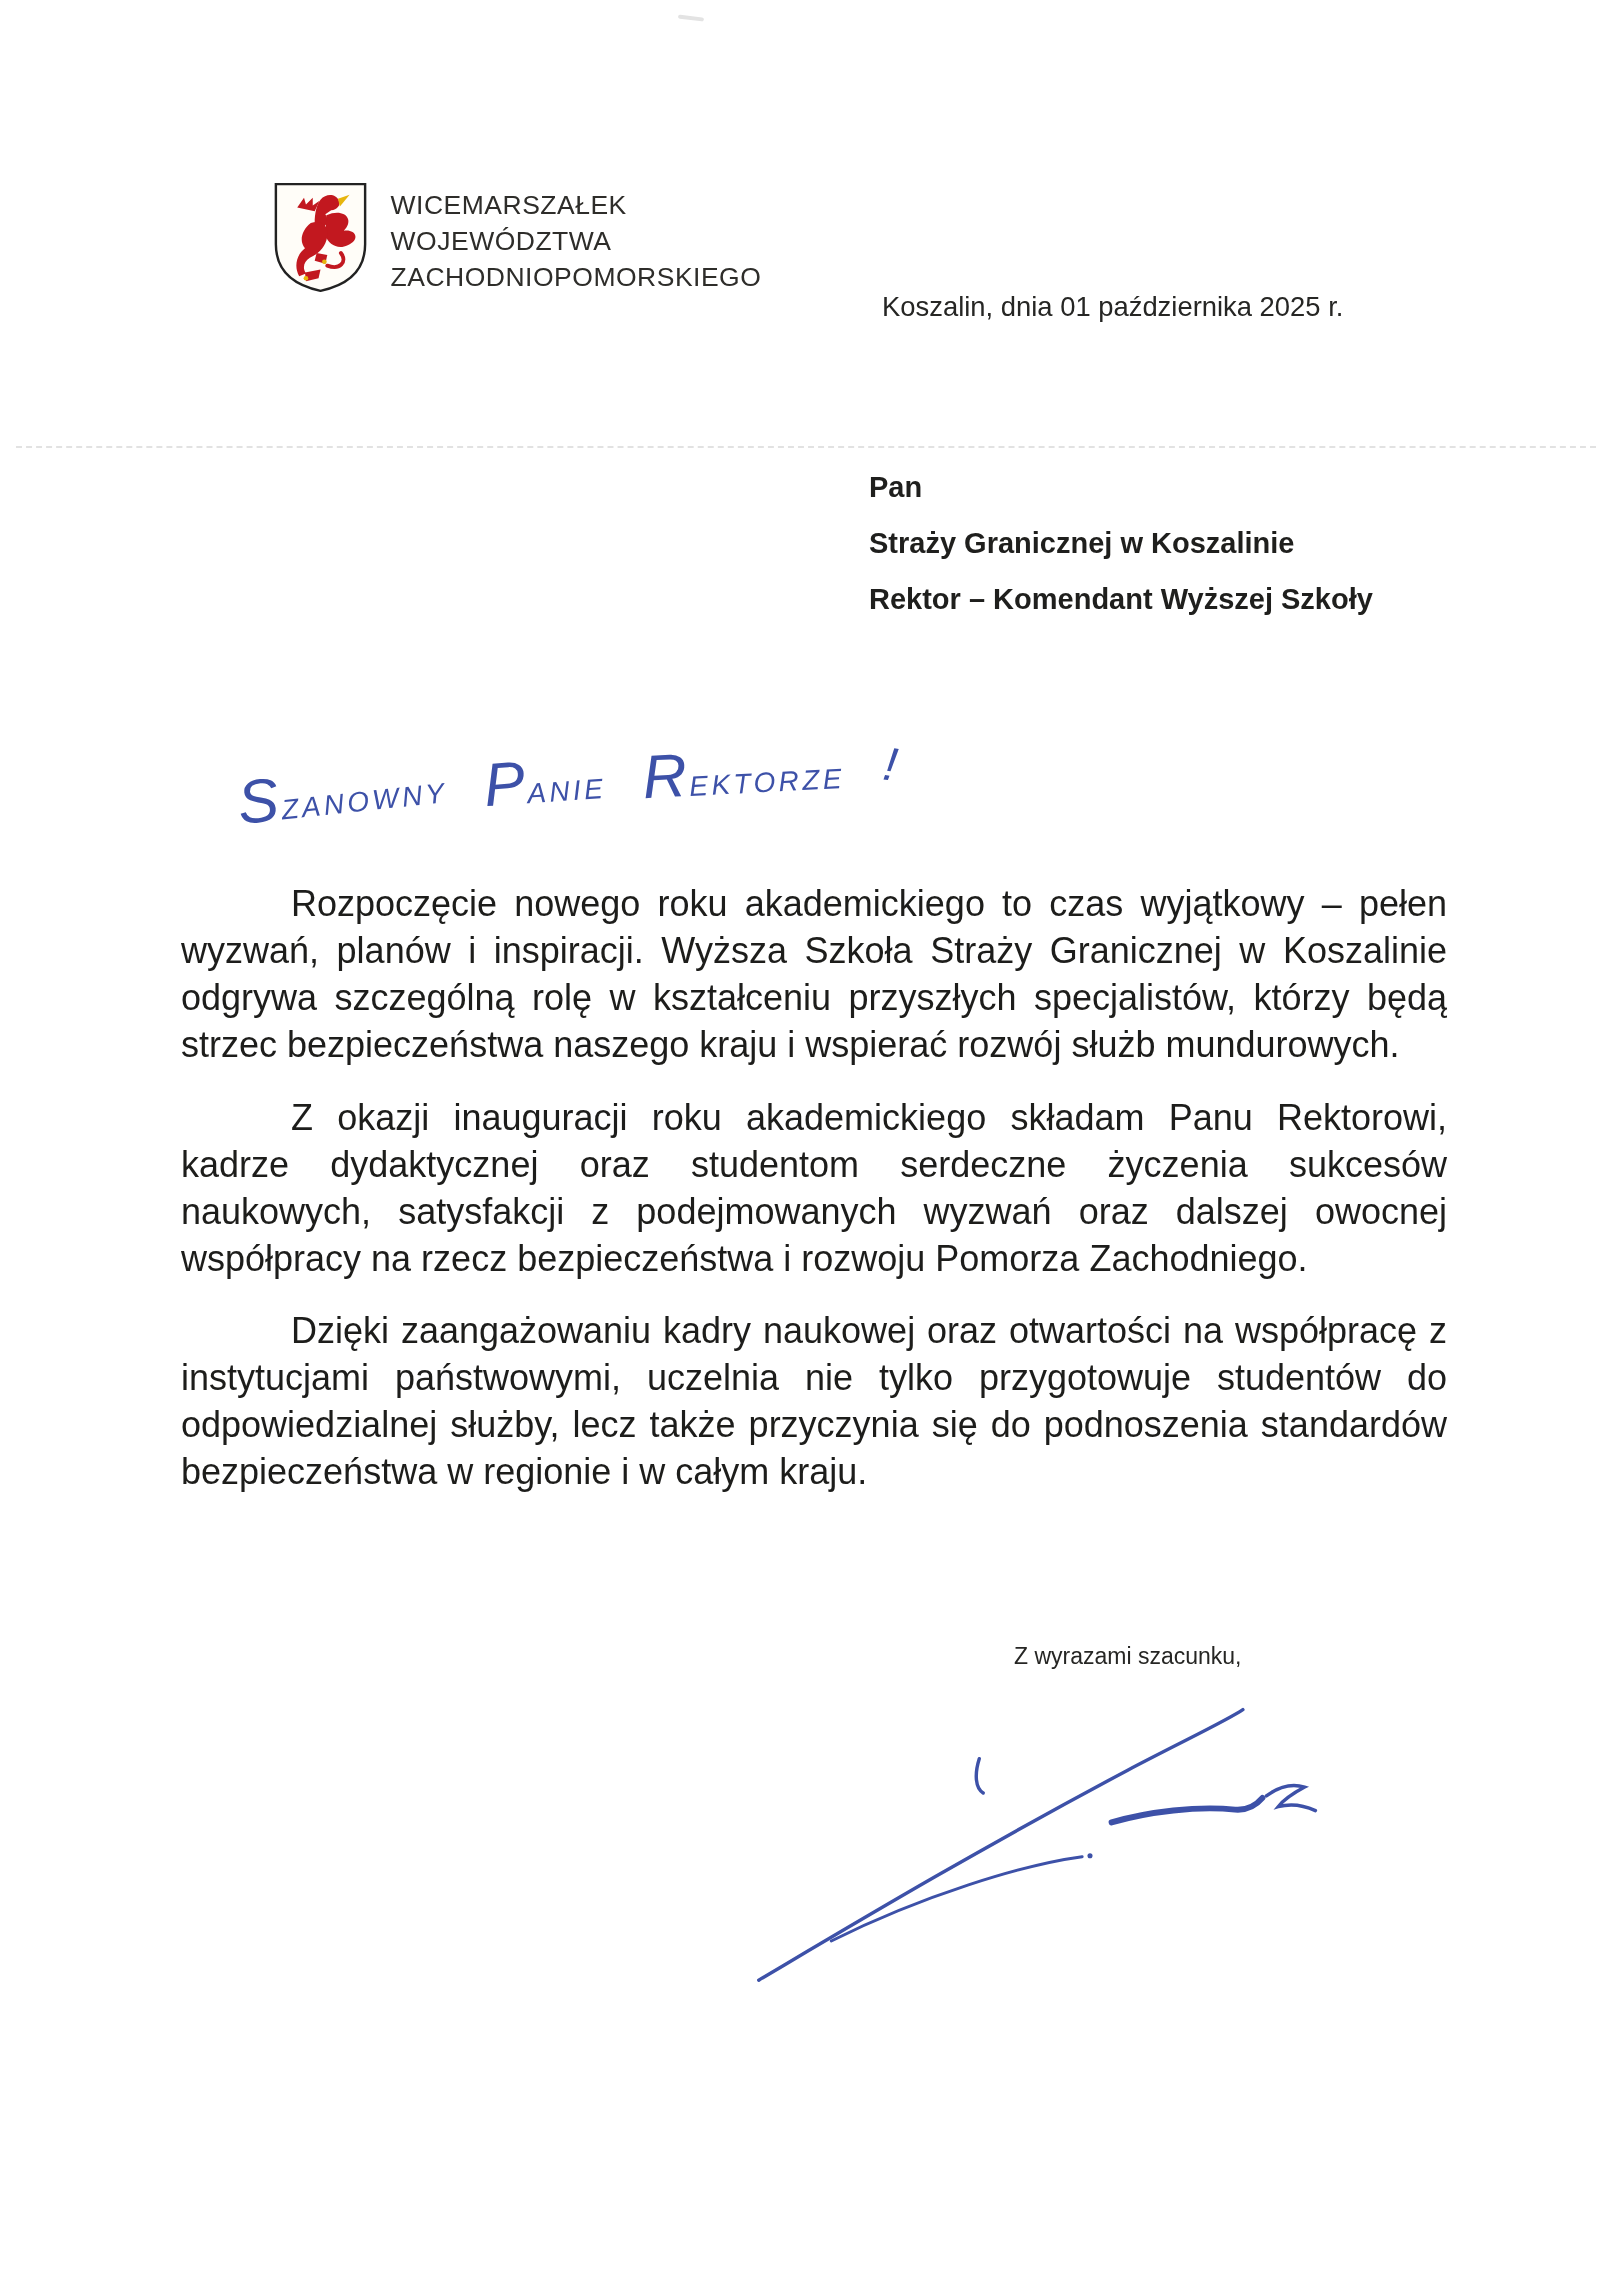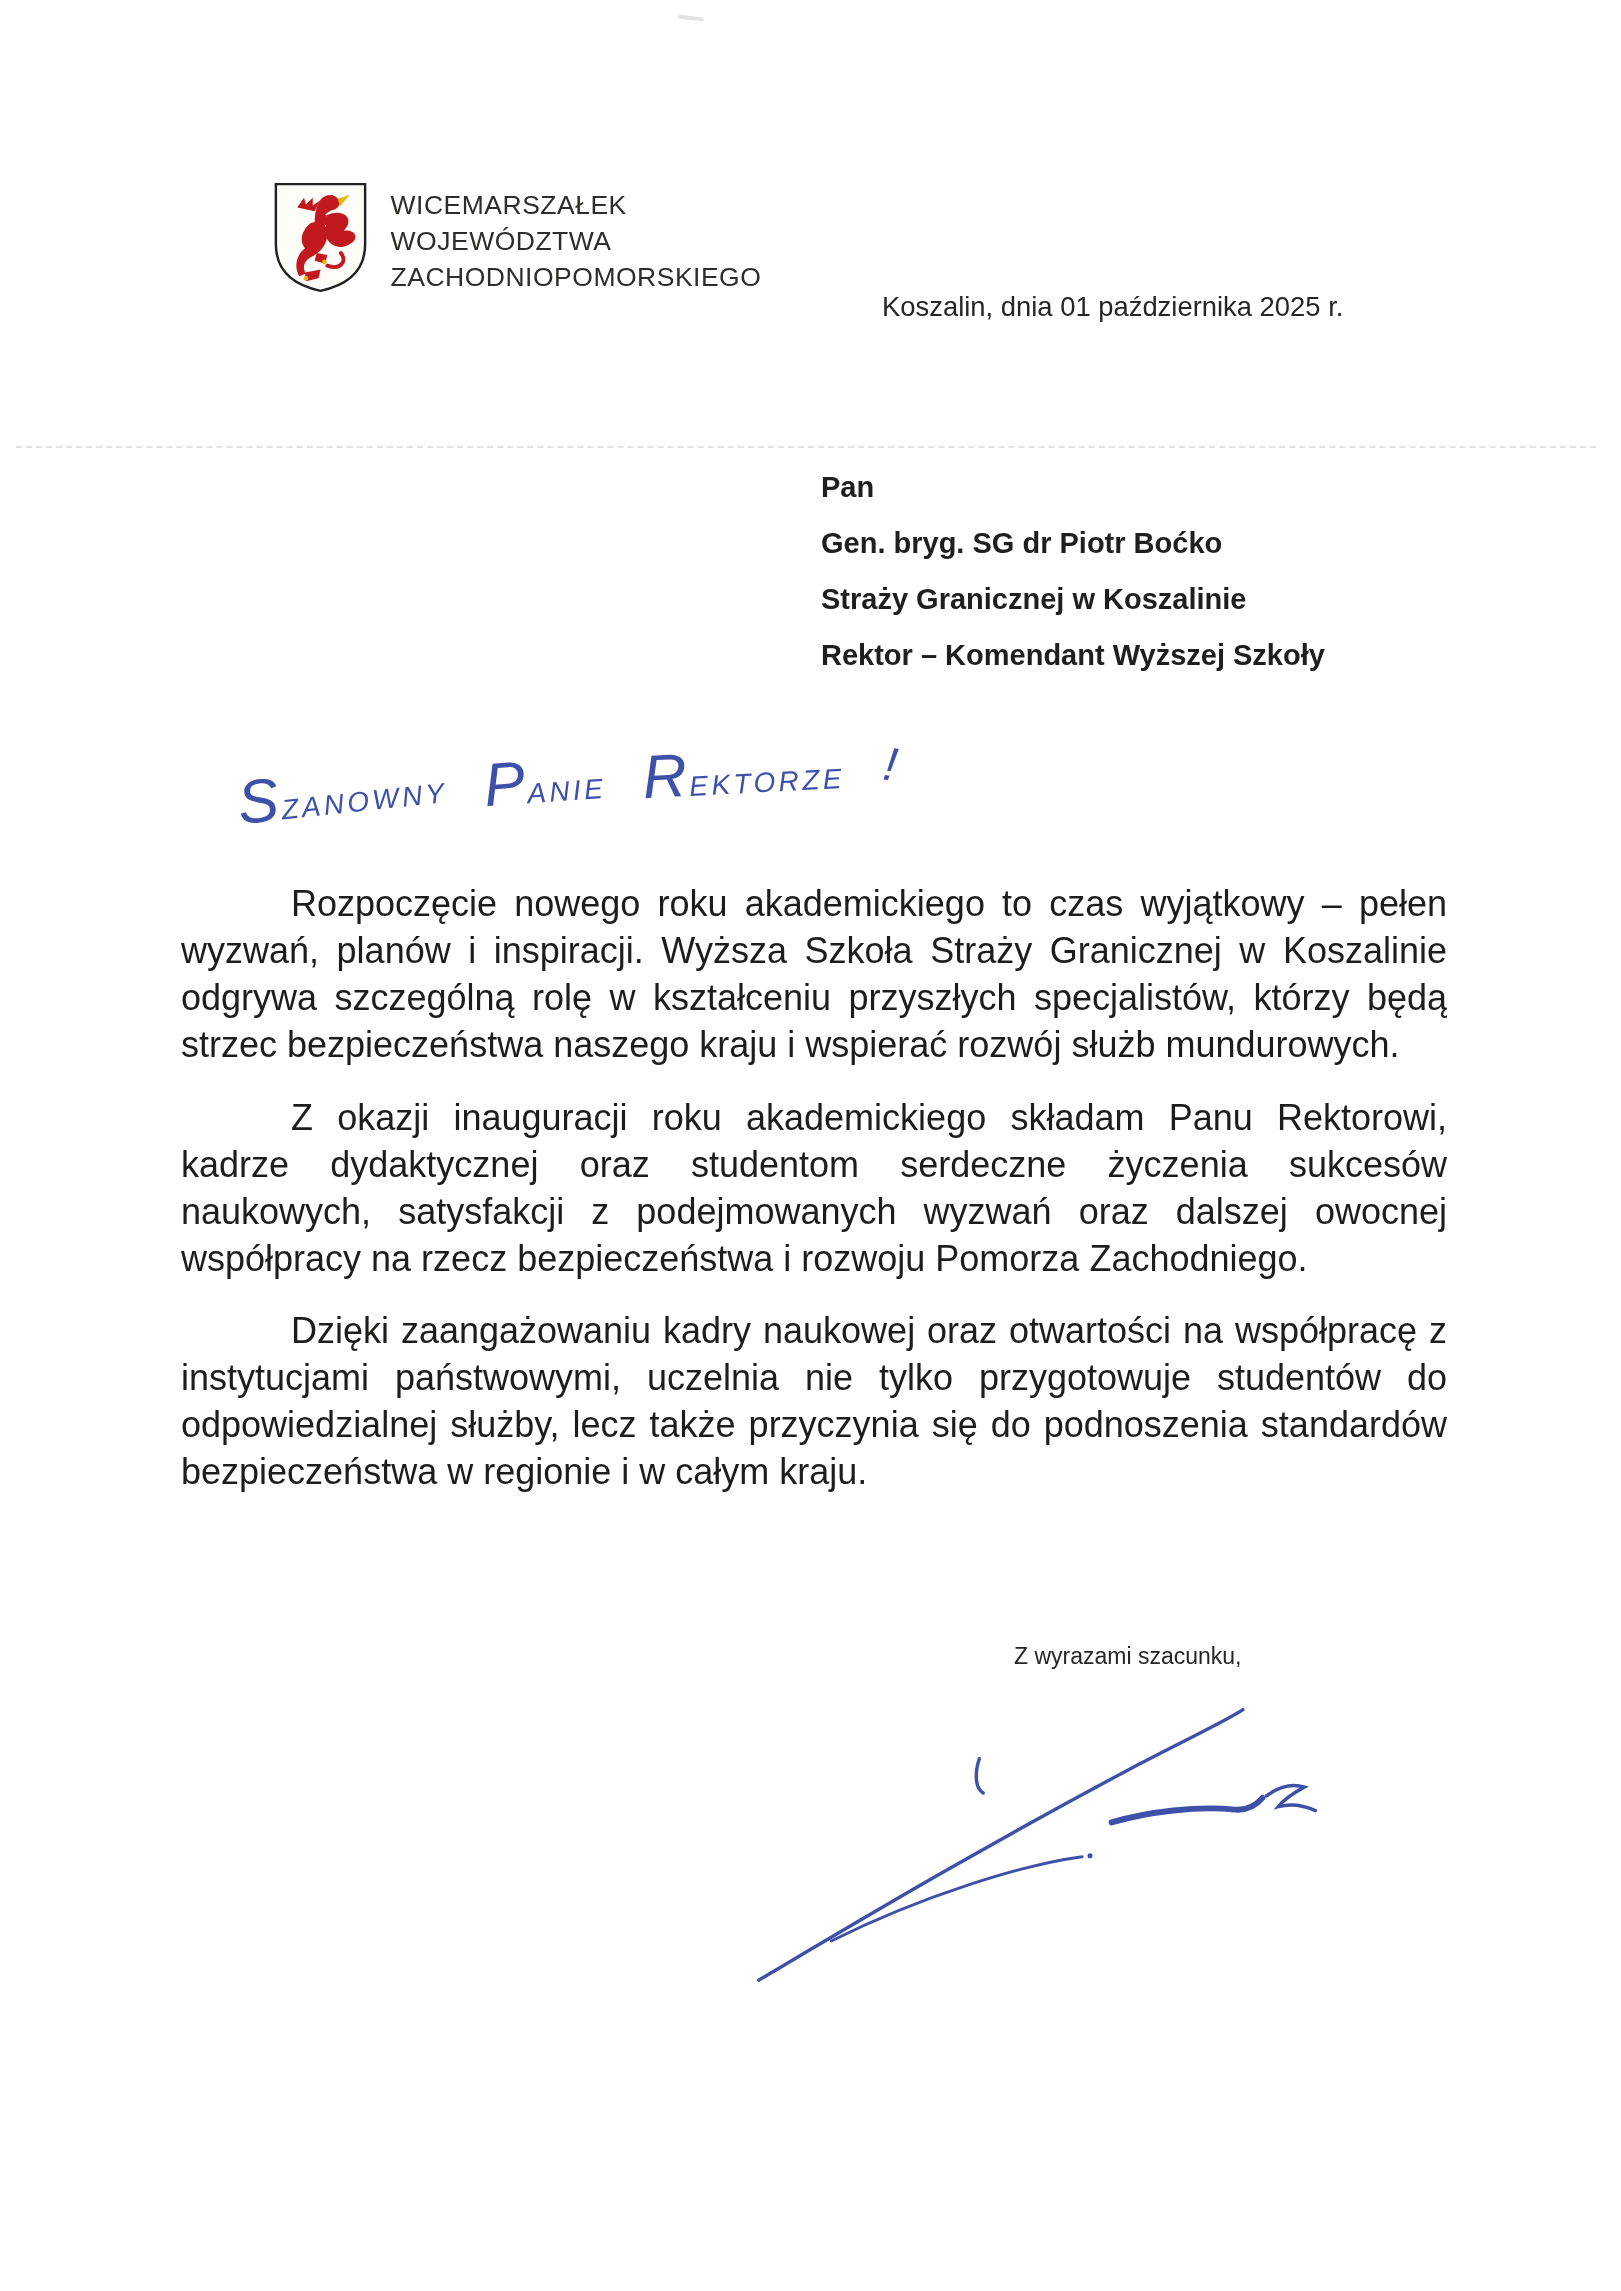--- a/index.html
+++ b/index.html
@@ -22,21 +22,21 @@
   }
   
   .logo-block{position:absolute;left:272px;top:179px;display:flex;align-items:flex-start;}
   .shield{width:97px;height:117px;display:block;}
   .org-lines{margin-left:21.6px;padding-top:7.8px;font-size:26.5px;line-height:36px;
     color:#2e2d2a;letter-spacing:0.5px;font-weight:400;}
   
   .dateline{position:absolute;left:882px;top:291px;width:494px;text-align:left;
     font-size:27.4px;color:#262624;}
   
-  .recipient{position:absolute;left:821px;top:459px;font-size:29px;font-weight:bold;
+  .recipient{position:absolute;left:869px;top:459px;font-size:29px;font-weight:bold;
     line-height:56px;color:#1f1f1d;}
   
   .salutation{
     position:absolute;left:238px;top:747px;width:784px;height:127px;
     color:#3d51a8;transform:rotate(-2deg);
     font-style:italic;white-space:nowrap;
   }
   .sal-word{display:inline-block;margin-right:33px;}
   .sal-word:nth-child(1){transform:rotate(-4deg);}
   .sal-word:nth-child(2){transform:rotate(-2deg) translateY(-3.9px);}
@@ -97,21 +97,20 @@
       <div>WICEMARSZAŁEK</div>
       <div>WOJEWÓDZTWA</div>
       <div>ZACHODNIOPOMORSKIEGO</div>
     </div>
   </div>
 
   <div class="dateline">Koszalin, dnia 01 października 2025 r.</div>
 
   <div class="recipient">
     <div>Pan</div>
-    <div>Gen. bryg. SG  dr Piotr Boćko</div>
     <div>Straży Granicznej w Koszalinie</div>
     <div>Rektor – Komendant Wyższej Szkoły</div>
   </div>
 
   <div class="salutation">
     <span class="sal-word"><span class="sal-cap">S</span><span class="sal-rest">zanowny</span></span>
     <span class="sal-word"><span class="sal-cap">P</span><span class="sal-rest">anie</span></span>
     <span class="sal-word"><span class="sal-cap">R</span><span class="sal-rest">ektorze</span></span>
     <span class="sal-exclaim">!</span>
   </div>

